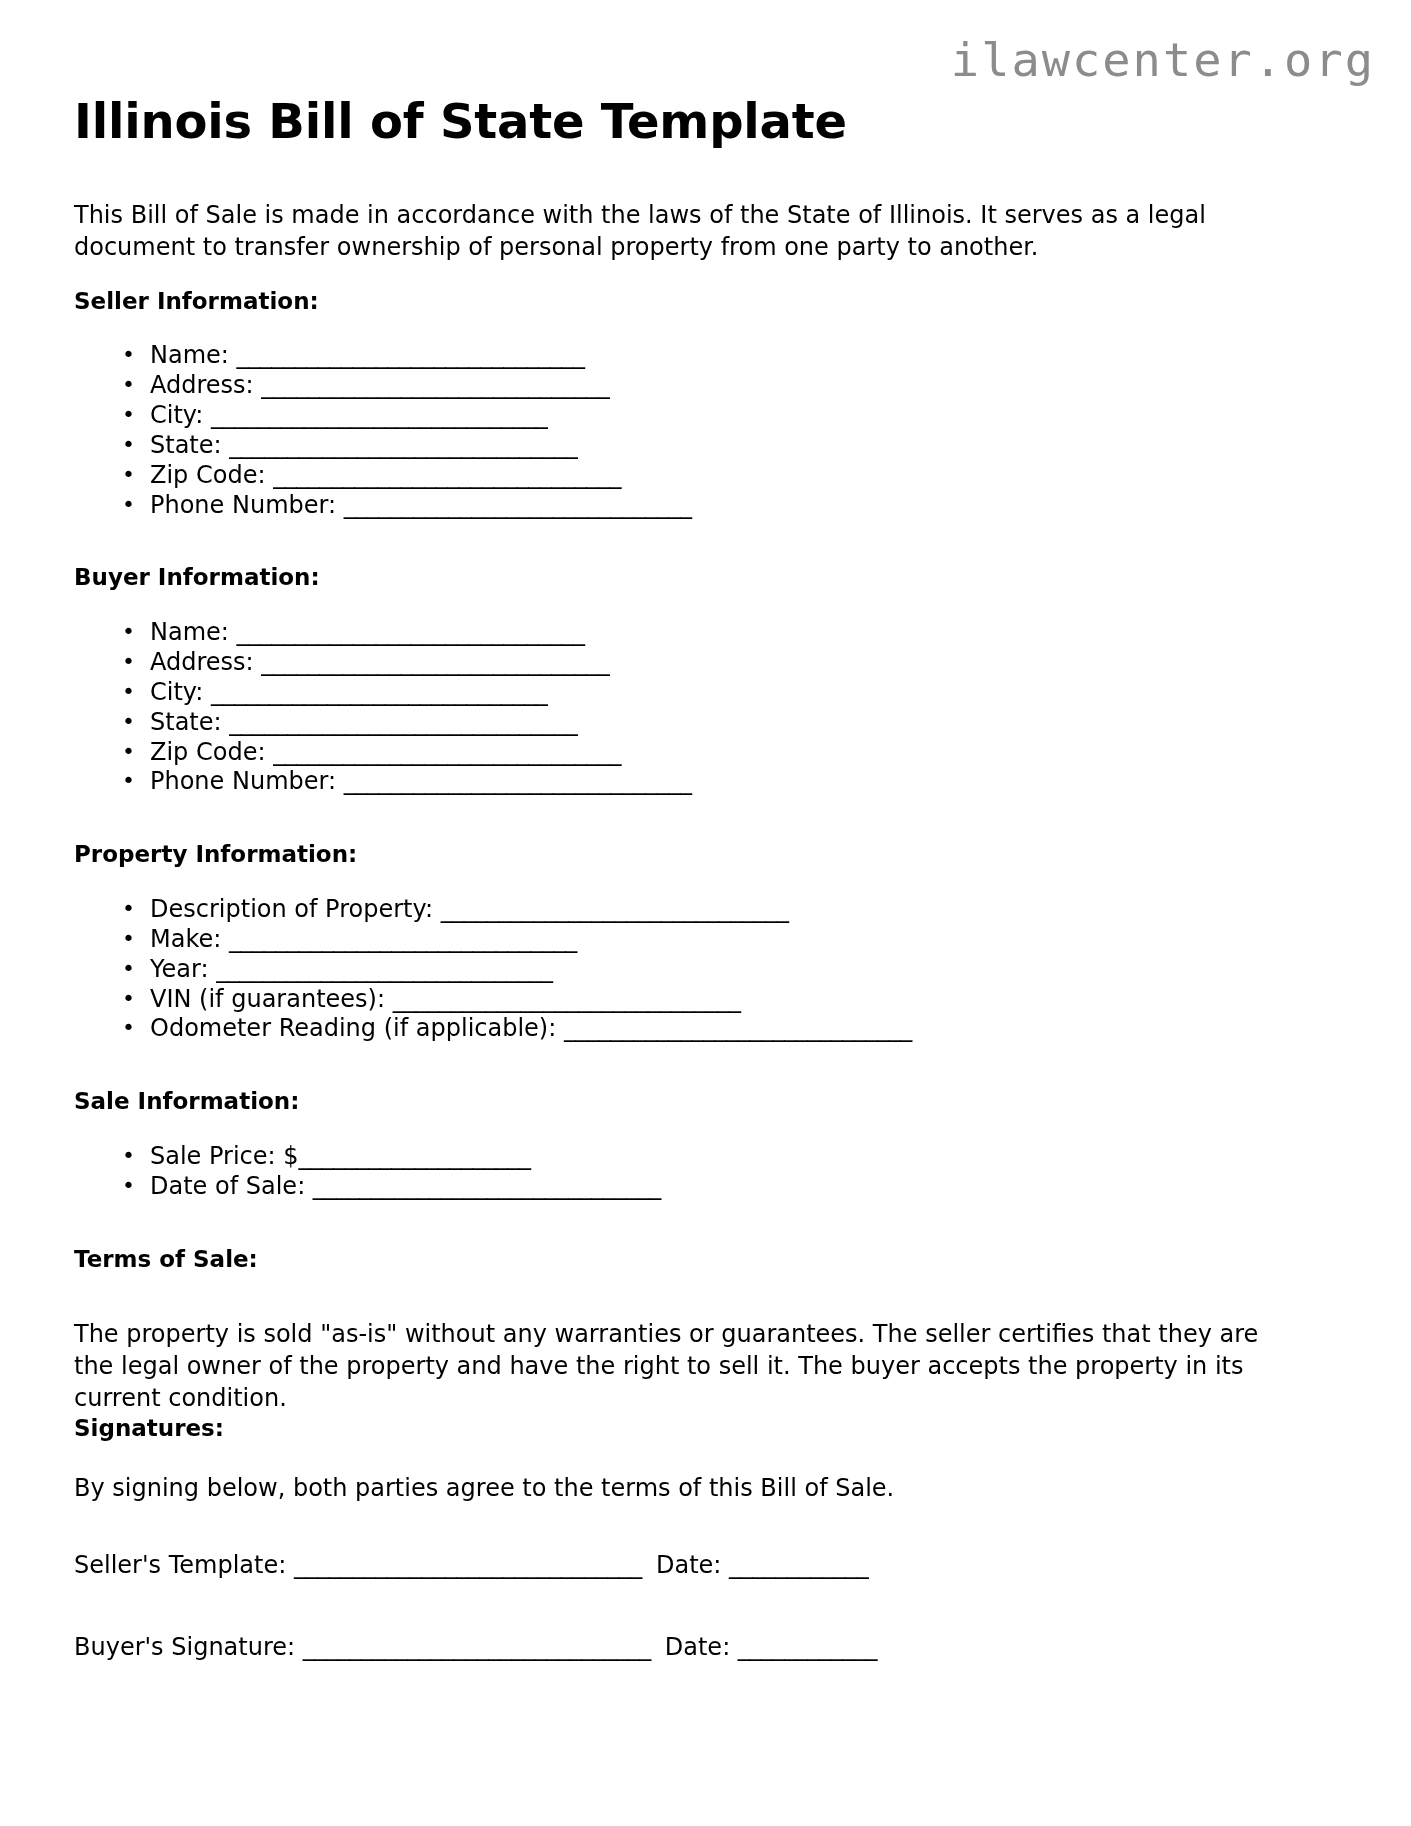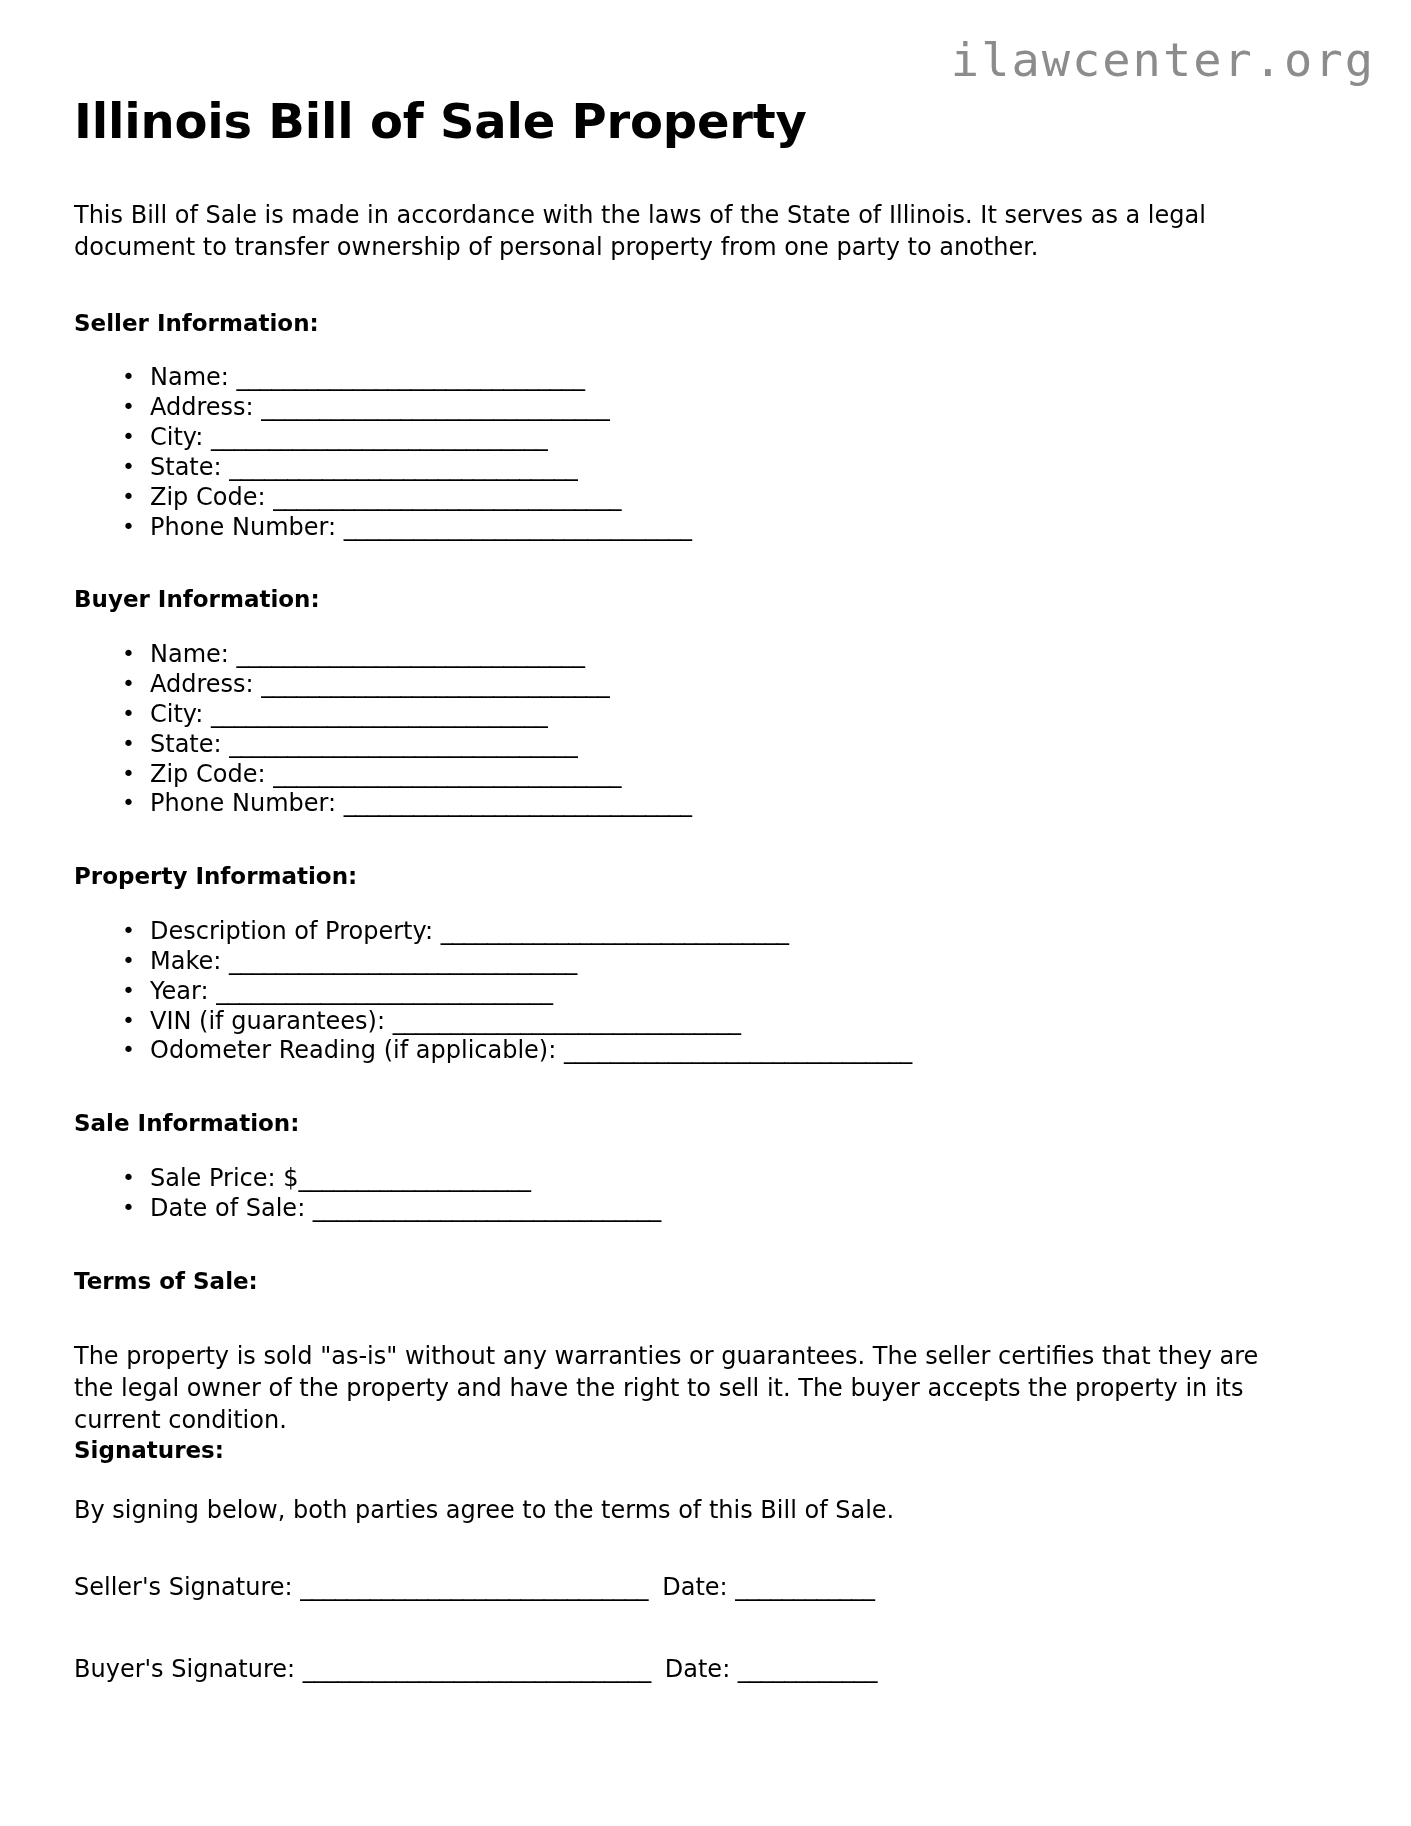--- a/index.html
+++ b/index.html
@@ -55,21 +55,21 @@
   }
 
   p.intro,
   p.body-para {
     font-size: 24px;
     line-height: 1.33;
     margin: 0;
     max-width: 1220px;
   }
 
-  p.intro { margin-bottom: 46px; }
+  p.intro { margin-bottom: 24px; }
 
   h2.section-heading {
     font-size: 23px;
     font-weight: bold;
     margin: 0 0 26px 0;
     line-height: 1.2;
   }
 
   .section { margin-bottom: 0; }
 
@@ -118,21 +118,21 @@
 </style>
 </head>
 <body>
 
 <div class="page">
 
   <div class="watermark">ilawcenter.org</div>
 
   <div class="content">
 
-    <h1 class="doc-title">Illinois Bill of Sale Property</h1>
+    <h1 class="doc-title">Illinois Bill of State Template</h1>
 
     <p class="intro">This Bill of Sale is made in accordance with the laws of the State of Illinois. It serves as a legal document to transfer ownership of personal property from one party to another.</p>
 
     <div class="section">
       <h2 class="section-heading">Seller Information:</h2>
       <ul class="field-list">
           <li><span>Name:</span> <span class="blank">______________________________</span></li>
           <li><span>Address:</span> <span class="blank">______________________________</span></li>
           <li><span>City:</span> <span class="blank">_____________________________</span></li>
           <li><span>State:</span> <span class="blank">______________________________</span></li>
@@ -174,19 +174,19 @@
 
     <div class="terms-block">
       <h2 class="section-heading">Terms of Sale:</h2>
       <p class="body-para terms-para">The property is sold "as-is" without any warranties or guarantees. The seller certifies that they are the legal owner of the property and have the right to sell it. The buyer accepts the property in its current condition.</p>
     </div>
 
     <div class="sig-block">
       <h2 class="section-heading">Signatures:</h2>
       <p class="sig-intro">By signing below, both parties agree to the terms of this Bill of Sale.</p>
       <div>
-          <div class="sig-row"><span>Seller's Signature:</span> <span class="blank">______________________________</span><span class="sig-gap"></span><span>Date:</span> <span class="blank">____________</span></div>
+          <div class="sig-row"><span>Seller's Template:</span> <span class="blank">______________________________</span><span class="sig-gap"></span><span>Date:</span> <span class="blank">____________</span></div>
           <div class="sig-row"><span>Buyer's Signature:</span> <span class="blank">______________________________</span><span class="sig-gap"></span><span>Date:</span> <span class="blank">____________</span></div>
         </div>
     </div>
 
   </div>
 </div>
 
 </body></html>

